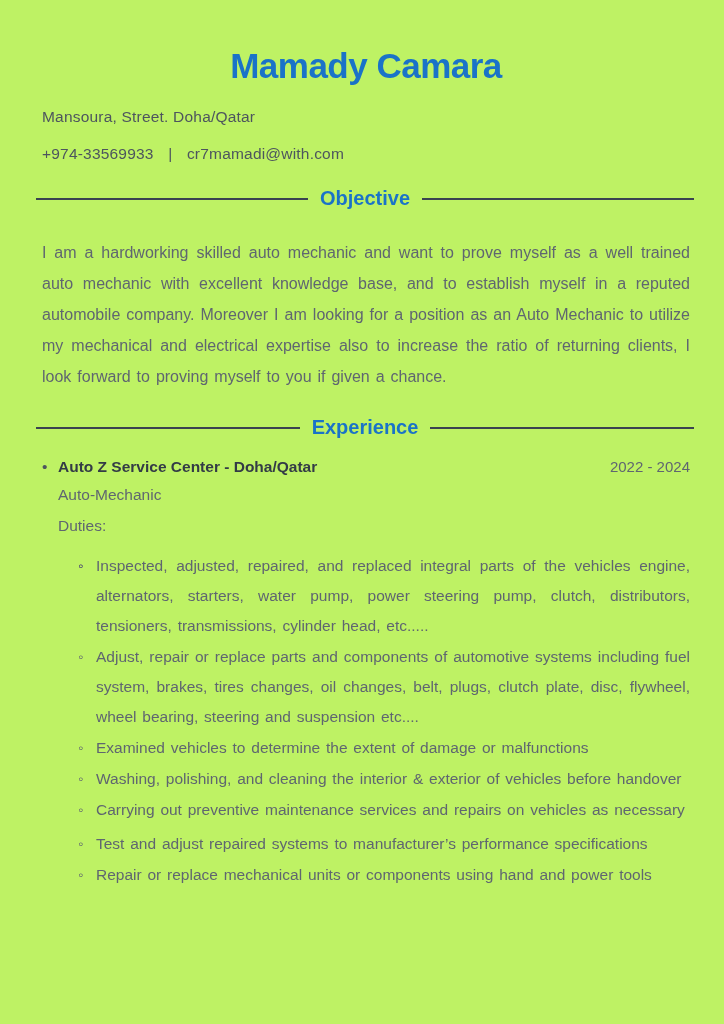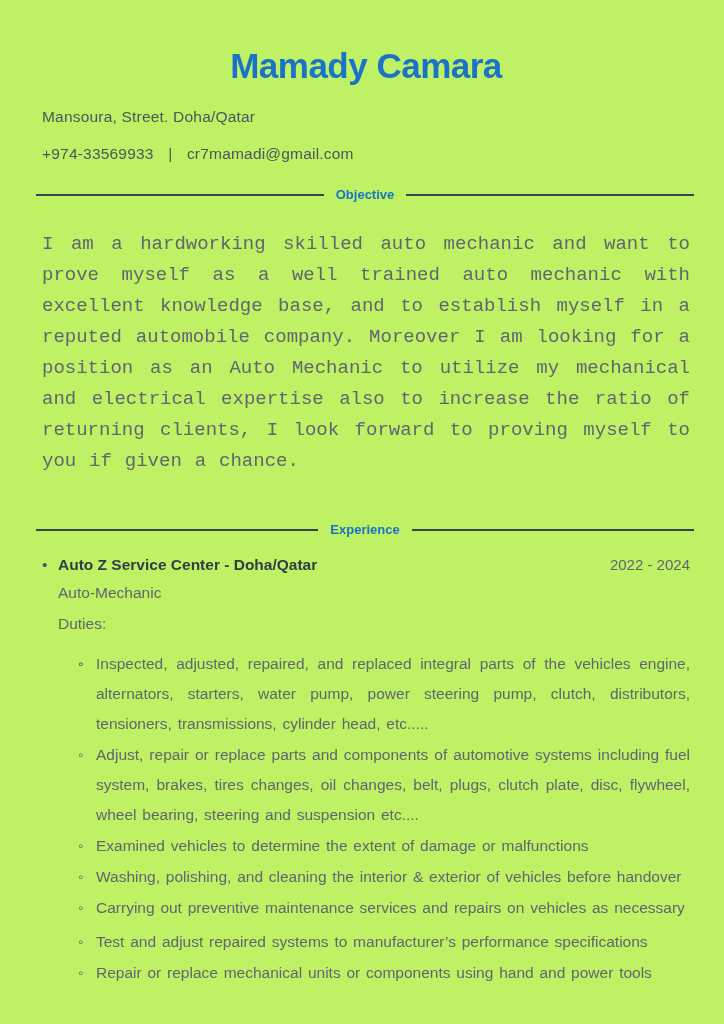--- a/index.html
+++ b/index.html
@@ -38,36 +38,35 @@
     display: flex;
     align-items: center;
     margin: 0 -4px 0 -6px;
   }
   .section-divider .rule {
     flex: 1;
     height: 2px;
     background: #3a4350;
   }
   .section-divider .section-title {
-    font-size: 13px;
+    font-size: 20px;
     font-weight: bold;
     color: #1a73c8;
     padding: 0 12px;
     white-space: nowrap;
   }
   .divider-objective { margin-bottom: 27px; }
-  .divider-experience { margin-top: 45px; margin-bottom: 19px; justify-content: center; }
+  .divider-experience { margin-top: 24px; margin-bottom: 19px; justify-content: center; }
   
   .objective-text {
-    font-size: 19px;
+    font-size: 16px;
     line-height: 31px;
     text-align: justify;
     color: #5f6670;
     word-spacing: 1.5px;
-    font-family: Liberation Mono, monospace;
   }
   
   .entry-header {
     display: flex;
     justify-content: space-between;
     align-items: baseline;
     margin-bottom: 10px;
   }
   .entry-company {
     font-size: 15.5px;
@@ -123,21 +122,21 @@
 
 <div class="page">
 
   <div class="resume-name">Mamady Camara</div>
 
   <div class="center-line">Mansoura, Street. Doha/Qatar</div>
 
   <div class="center-line contact-line">
     <span>+974-33569933</span>
     <span class="contact-sep">|</span>
-    <span>cr7mamadi@gmail.com</span>
+    <span>cr7mamadi@with.com</span>
   </div>
 
   <div class="section-divider divider-objective">
     <div class="rule"></div>
     <div class="section-title">Objective</div>
     <div class="rule"></div>
   </div>
 
   <p class="objective-text">I am a hardworking skilled auto mechanic and want to prove myself as a well trained auto mechanic with excellent knowledge base, and to establish myself in a reputed automobile company. Moreover I am looking for a position as an Auto Mechanic to utilize my mechanical and electrical expertise also to increase the ratio of returning clients, I look forward to proving myself to you if given a chance.</p>
 

